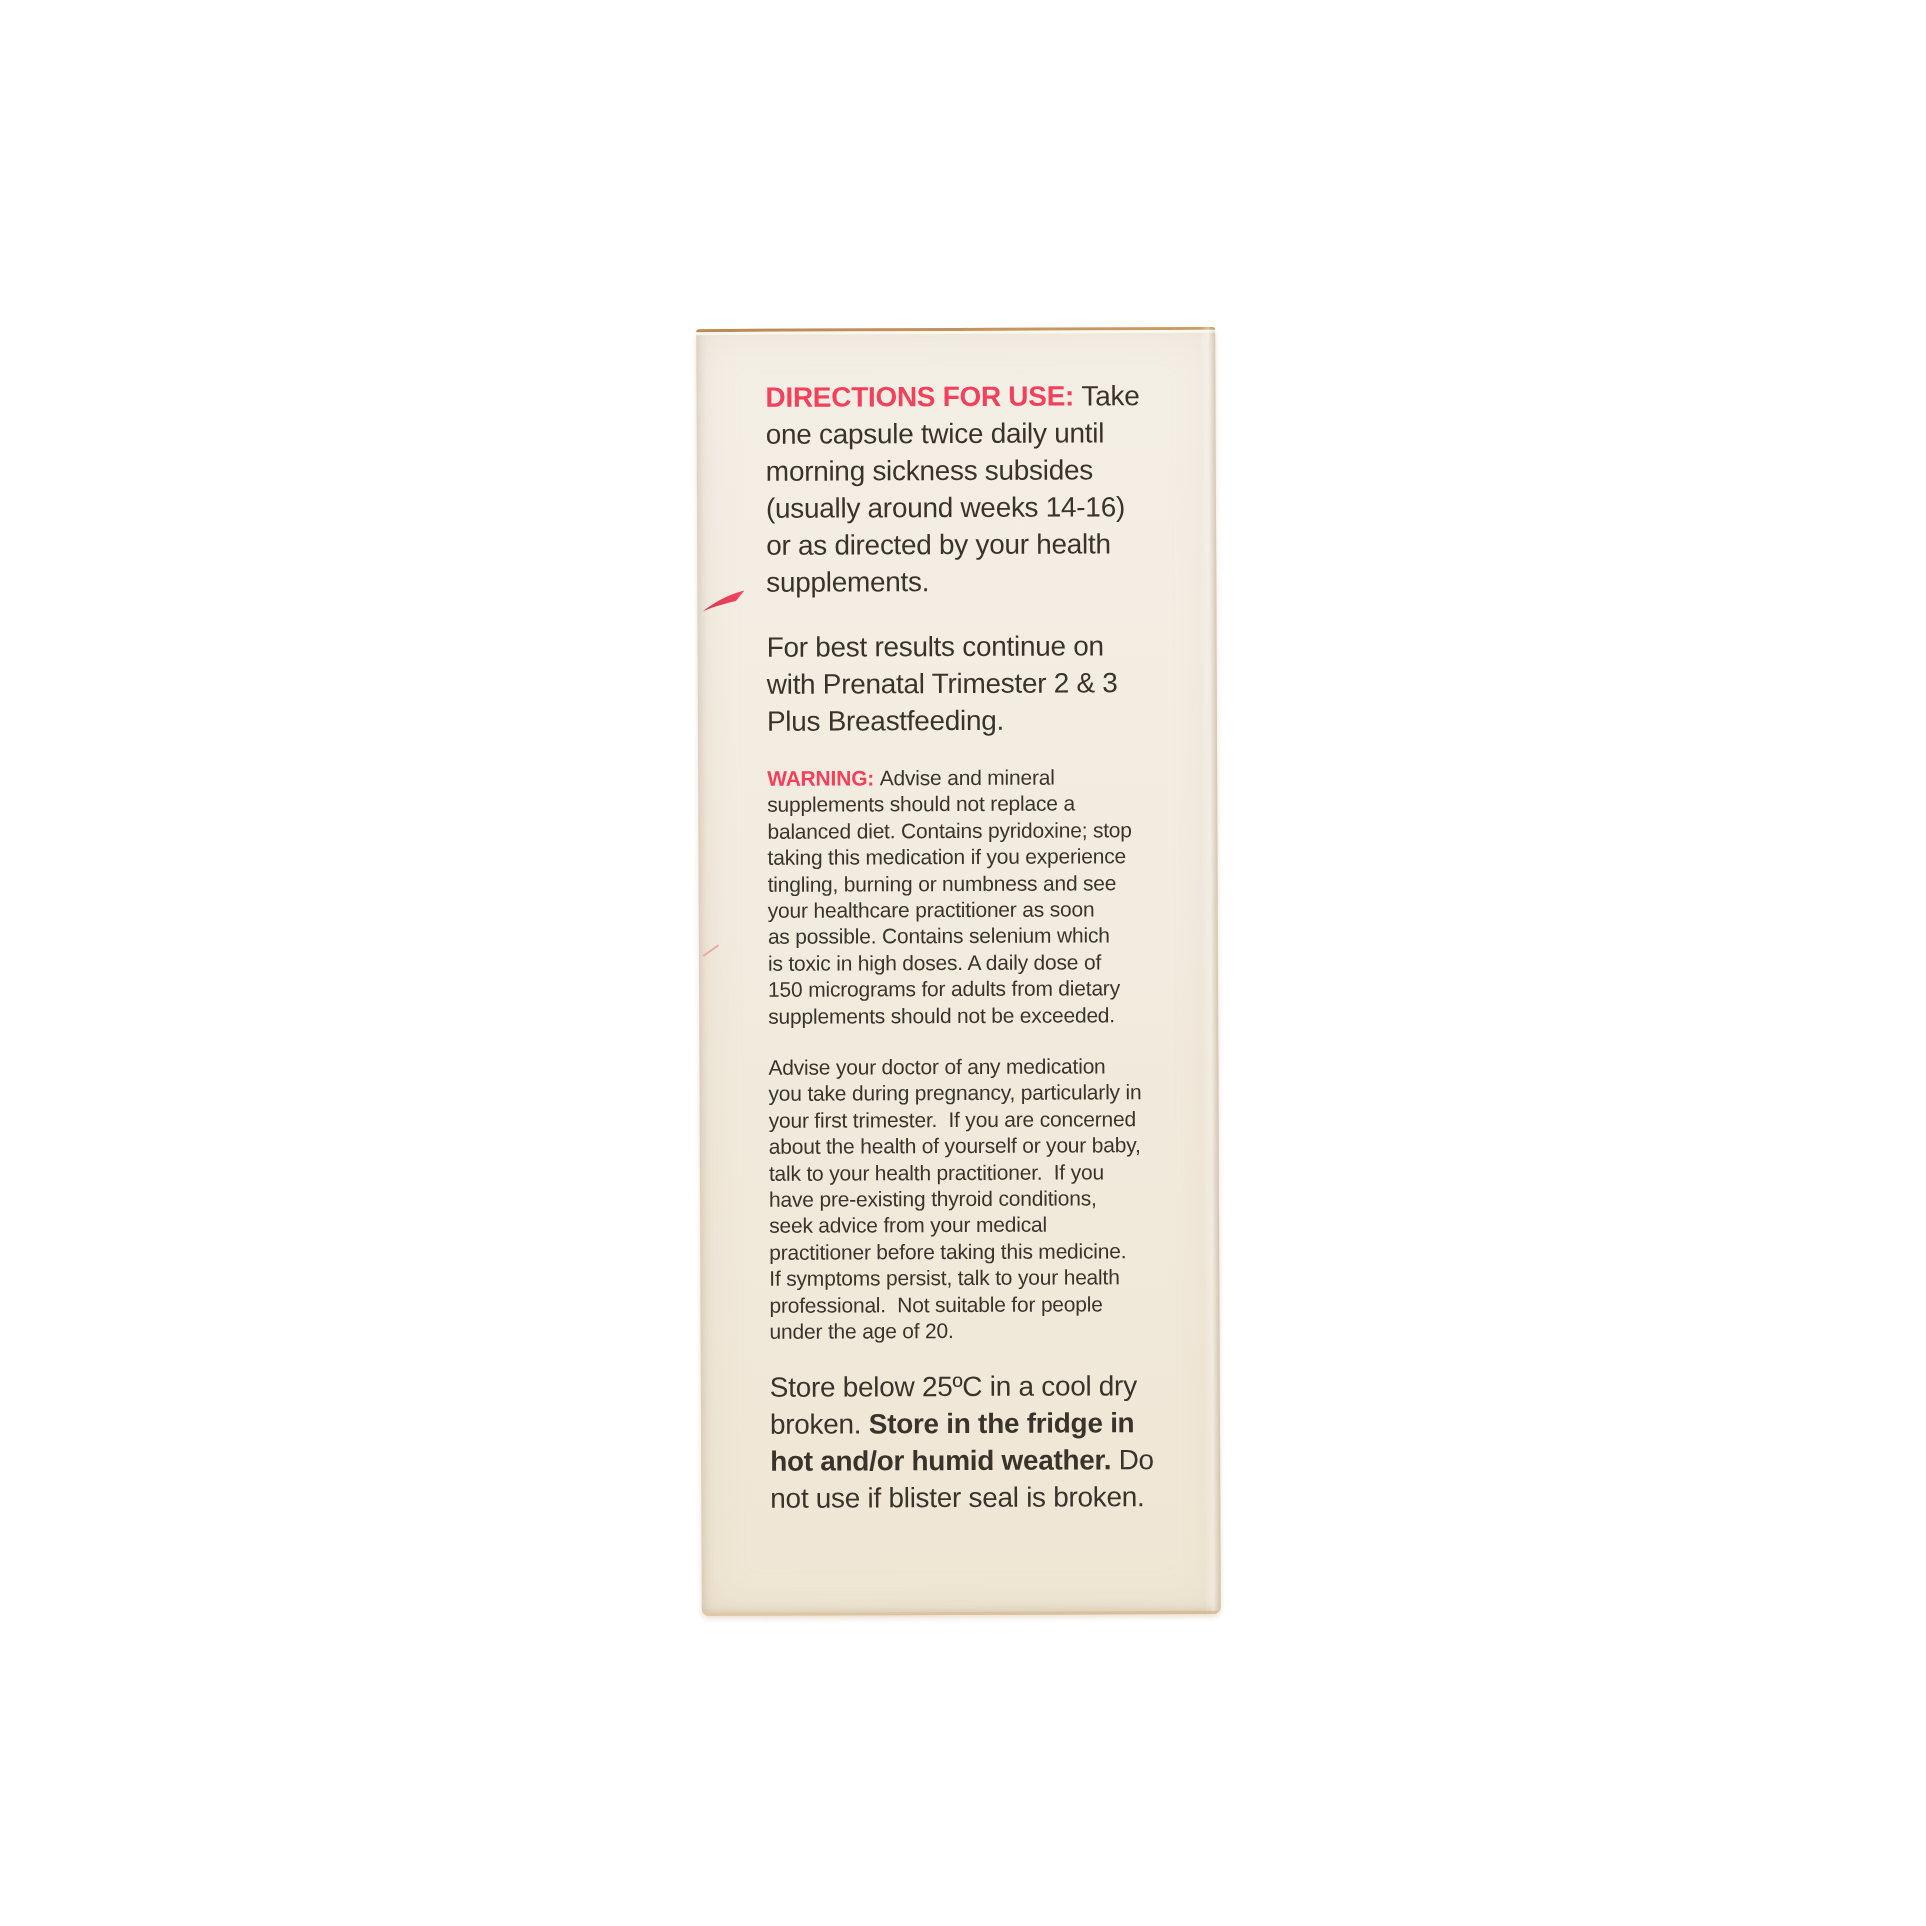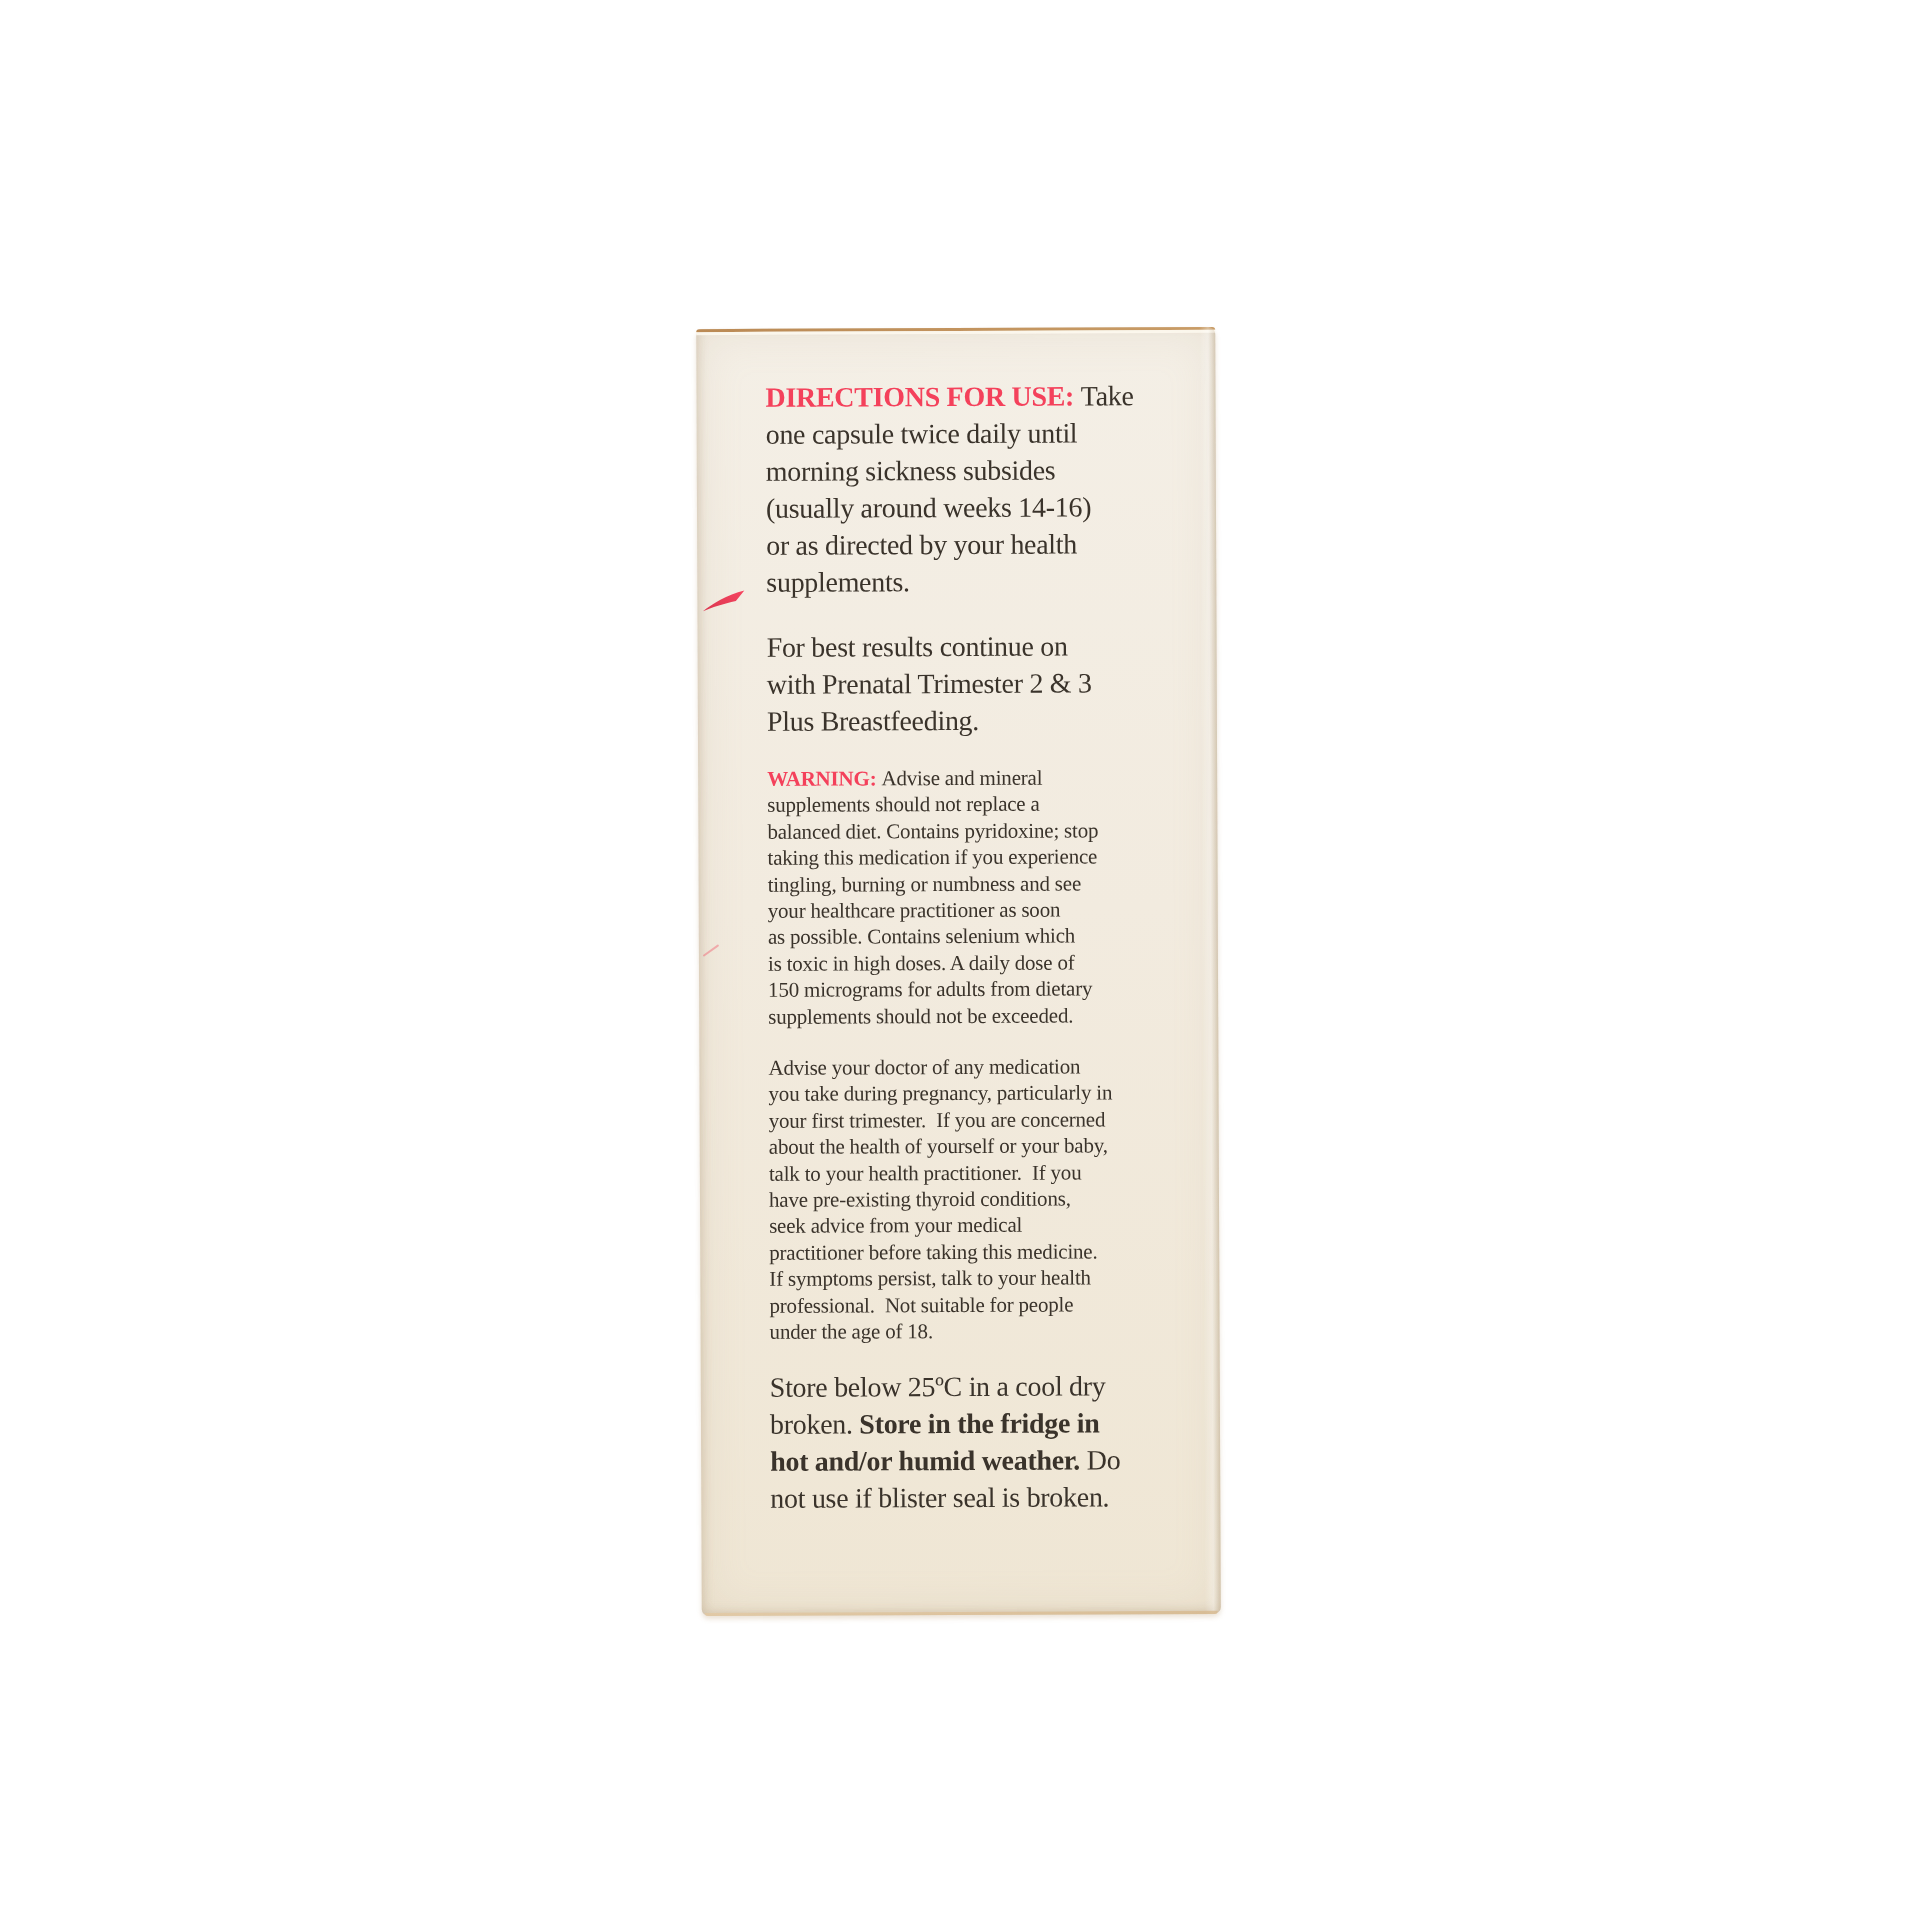--- a/index.html
+++ b/index.html
@@ -6,21 +6,20 @@
   body{
     width:1927px;height:1927px;
     background:#ffffff;
     font-family:"Liberation Sans", sans-serif;
     overflow:hidden;
   }
   .stage{
     position:relative;
     width:1677px;height:1927px;
     background:var(--background,#ffffff);
-    font-family:Liberation Serif, serif;
   }
   .box-panel{
     position:absolute;
     left:699px;top:328px;
     width:519px;height:1287px;
     border-radius:7px;
     background:linear-gradient(180deg,
       var(--box_face_top,#f4efe6) 0%,
       #f2ebdf 45%,
       var(--box_face_bottom,#efe6d4) 100%);
@@ -150,21 +149,21 @@
         <div class="line"><span>Advise your doctor of any medication</span></div>
         <div class="line"><span>you take during pregnancy, particularly in</span></div>
         <div class="line"><span>your first trimester.  If you are concerned</span></div>
         <div class="line"><span>about the health of yourself or your baby,</span></div>
         <div class="line"><span>talk to your health practitioner.  If you</span></div>
         <div class="line"><span>have pre-existing thyroid conditions,</span></div>
         <div class="line"><span>seek advice from your medical</span></div>
         <div class="line"><span>practitioner before taking this medicine.</span></div>
         <div class="line"><span>If symptoms persist, talk to your health</span></div>
         <div class="line"><span>professional.  Not suitable for people</span></div>
-        <div class="line"><span>under the age of 18.</span></div>
+        <div class="line"><span>under the age of 20.</span></div>
       </div>
 
     <div class="para big p-storage">
         <div class="line"><span>Store below 25ºC in a cool dry</span></div>
         <div class="line"><span>broken. </span><span class="bold">Store in the fridge in</span></div>
         <div class="line"><span class="bold">hot and/or humid weather.</span><span> Do</span></div>
         <div class="line"><span>not use if blister seal is broken.</span></div>
       </div>
   </div>
 </div>

